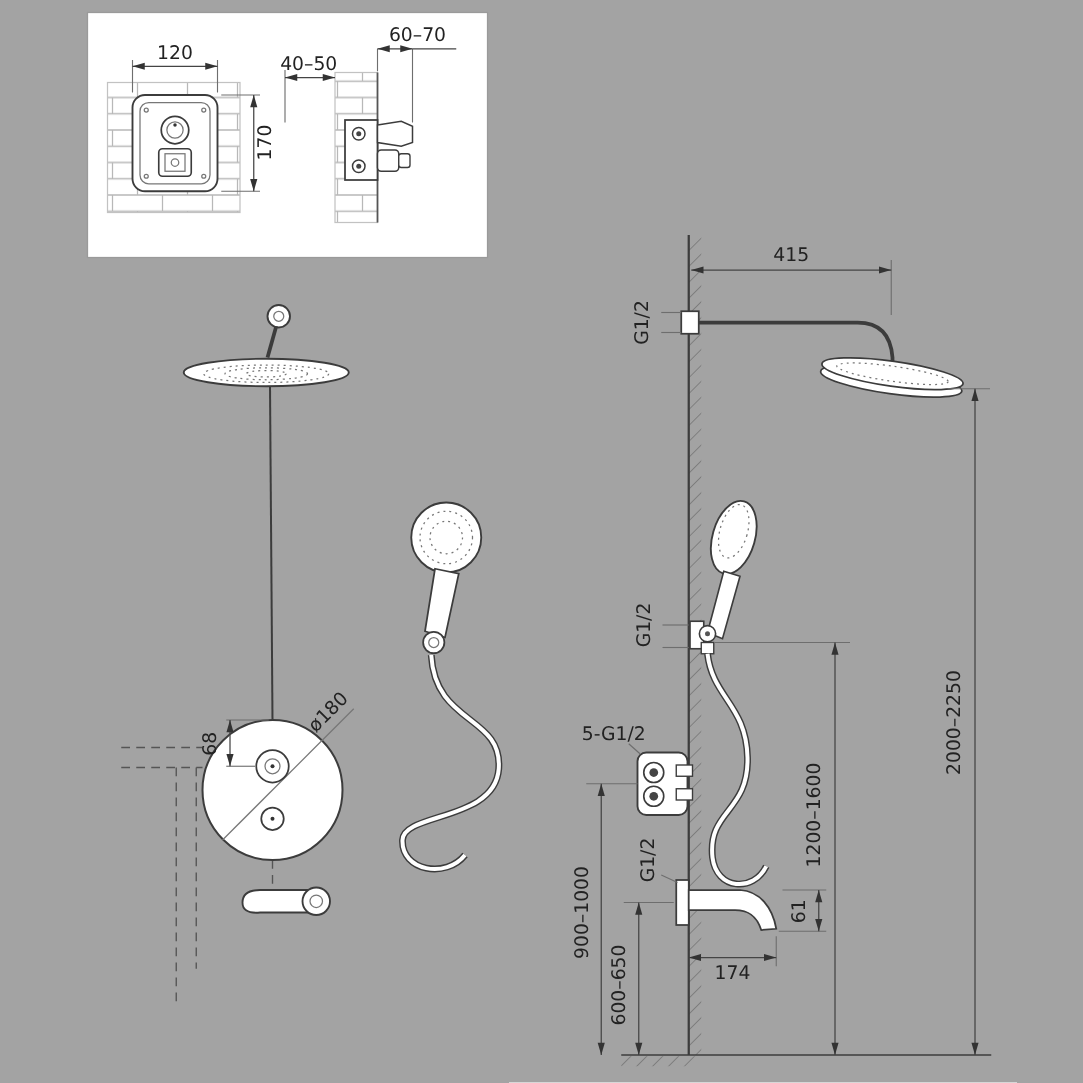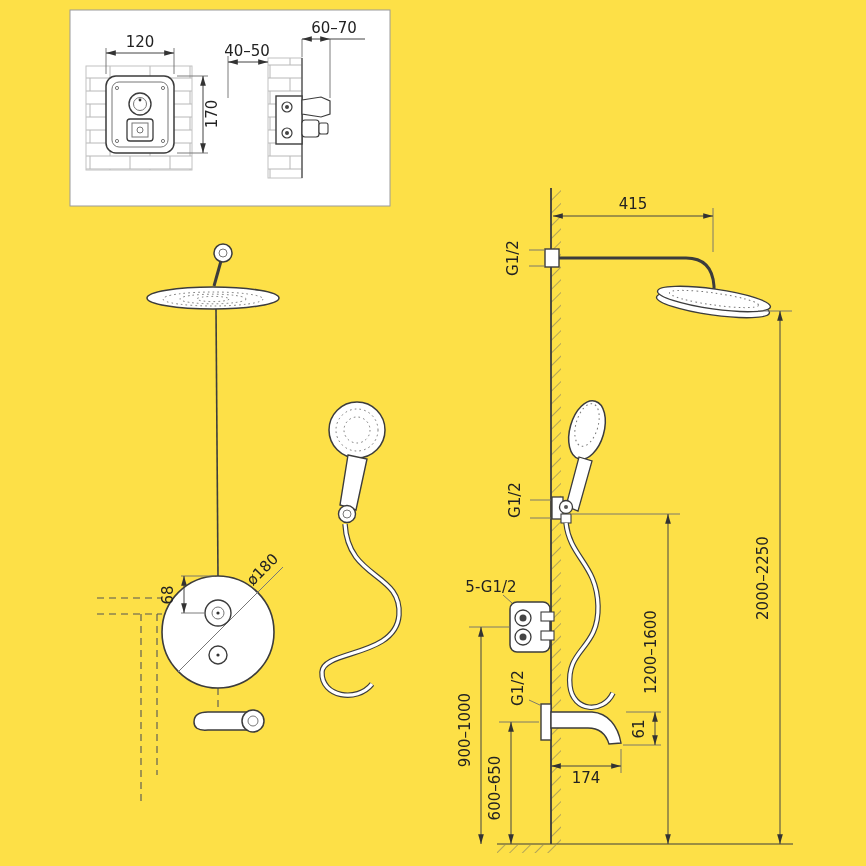--- a/index.html
+++ b/index.html
@@ -1,16 +1,16 @@
 <!DOCTYPE html>
 <html><head>
 <meta charset="utf-8">
 <style>
   html,body{margin:0;padding:0;background:#fff;}
-  .stage{position:relative;width:866px;height:866px;background:#fde047;overflow:hidden;
+  .stage{position:relative;width:866px;height:866px;background:#a3a3a3;overflow:hidden;
          font-family:"DejaVu Sans",sans-serif;}
   svg{display:block;}
   text{font-family:"DejaVu Sans",sans-serif;font-size:15px;fill:#222;}
   .dim{stroke:#444;stroke-width:1;fill:none;}
   .ext{stroke:#6e6e6e;stroke-width:0.9;fill:none;}
   .draw{stroke:#3c3c3c;fill:none;}
   .part{stroke:#3c3c3c;fill:#fff;}
   .thin{stroke:#777;fill:none;stroke-width:1;}
   .dash{stroke:#555;stroke-width:1.1;stroke-dasharray:7 5;fill:none;}
   .dots{stroke:#777;stroke-width:1;fill:none;stroke-dasharray:1.6 3.2;}

